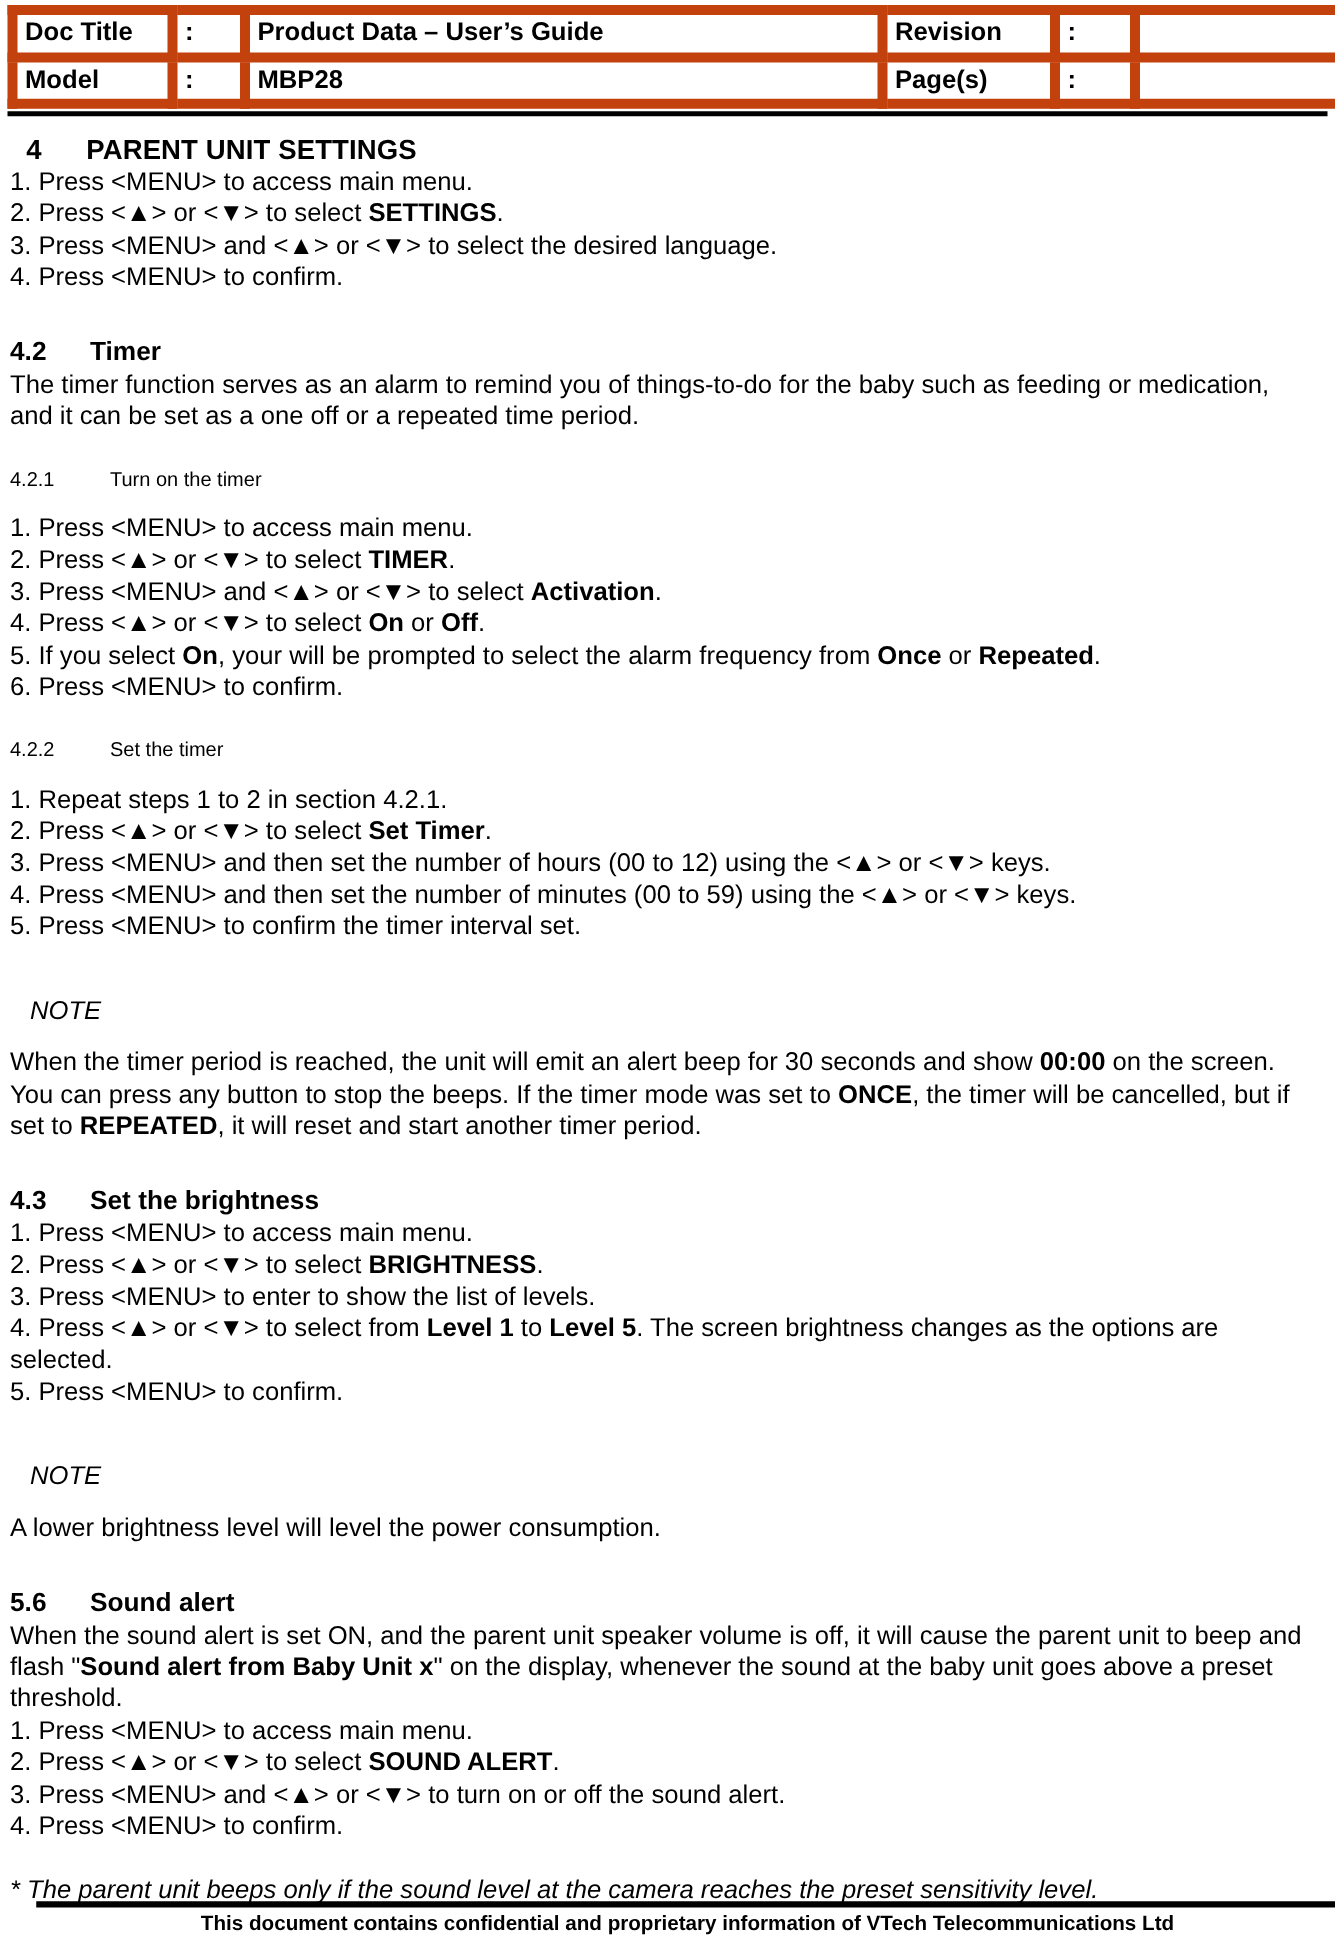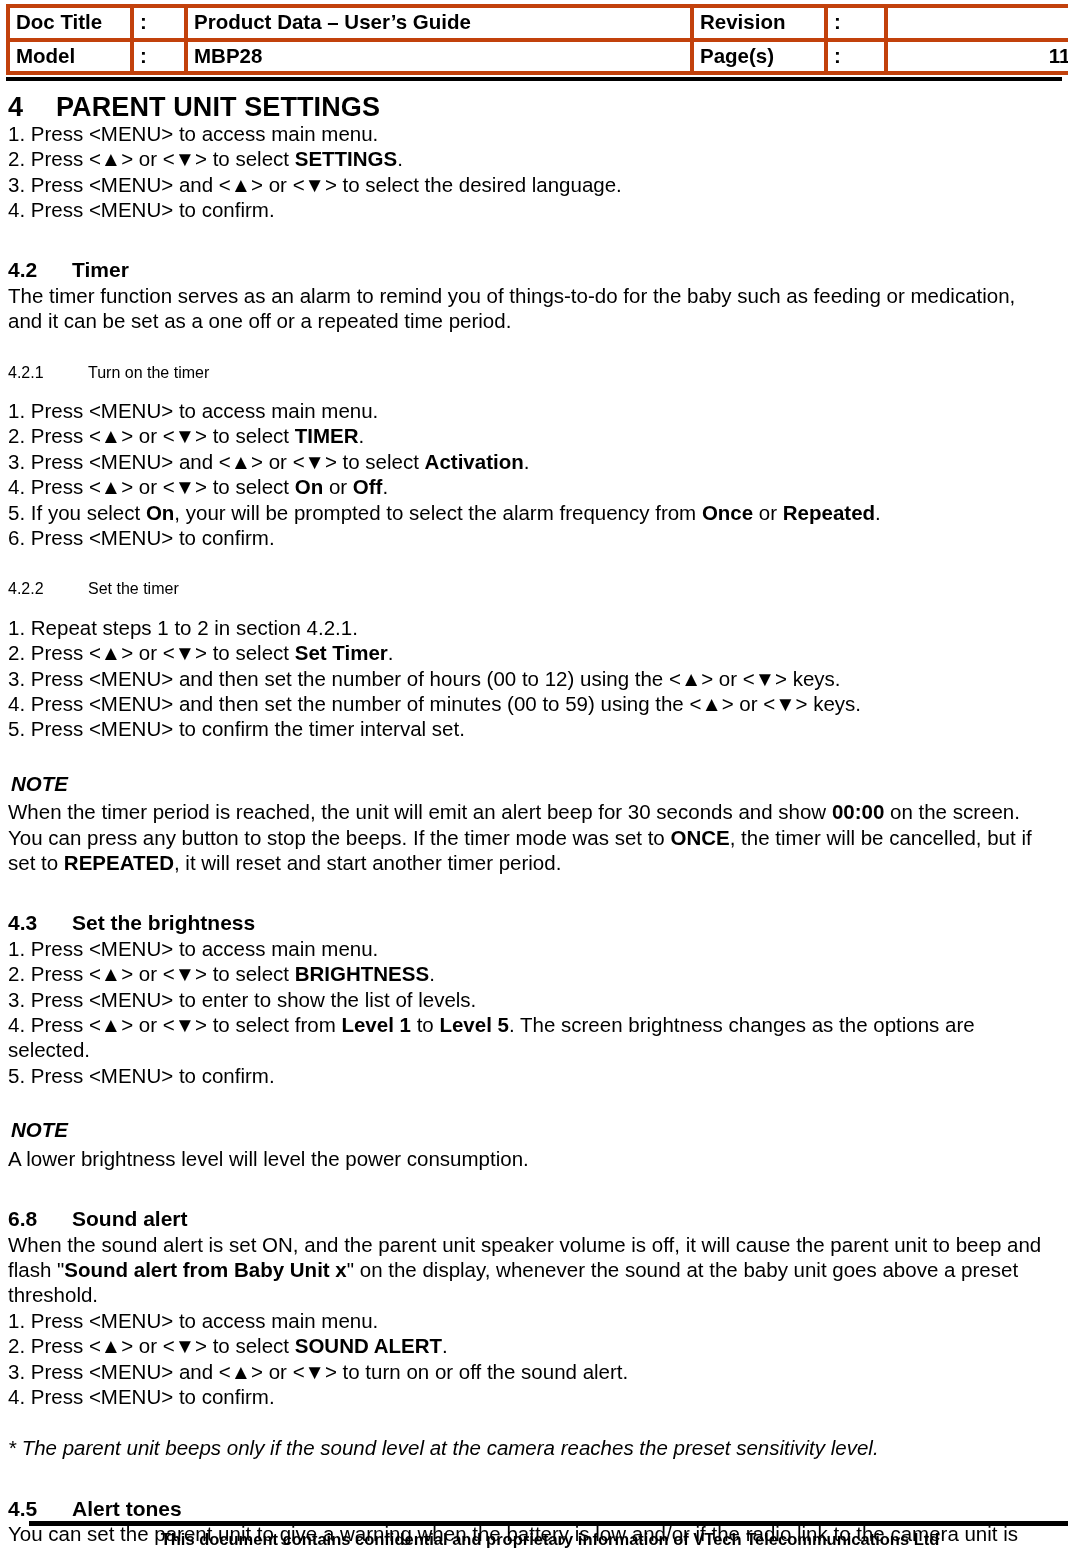--- a/index.html
+++ b/index.html
@@ -29,21 +29,21 @@
     box-sizing: border-box;
   }
   table.hdr {
     width: 1056px;
     border-collapse: collapse;
     table-layout: fixed;
     font-size: 20.5px;
     font-weight: bold;
   }
   table.hdr td {
-    border: 4px solid #c2410c;
+    border: 8px solid #c2410c;
     padding: 1px 6px 2px 6px;
     line-height: 1.30;
     vertical-align: middle;
     white-space: nowrap;
   }
   td.c-label  { width: 108px; }
   td.c-colon  { width: 38px;  border-left: none; border-right: 2px solid #000; text-align: left;}
   td.c-value  { width: 490px; }
   td.c-label2 { width: 118px; }
   td.c-colon2 { width: 44px;  border-left: none; border-right: none; }
@@ -64,22 +64,22 @@
   
   .body {
     padding: 0 8px 0 8px;
     box-sizing: border-box;
     font-size: 20.5px;
     line-height: 25.4px;
   }
 
   .h1 {
     font-weight: bold;
-    font-size: 27px;
-    margin: 14px 0 0 0;
+    font-size: 22px;
+    margin: 14px 0 0 13px;
     letter-spacing: 0.1px;
   }
   .h1 .num { display: inline-block; width: 48px; }
 
   .h2 {
     font-weight: bold;
     font-size: 21px;
     margin: 9px 0 0 0;
   }
   .h2 .num { display: inline-block; width: 64px; }
@@ -88,23 +88,23 @@
     font-weight: normal;
     font-size: 16px;
     margin: 0;
   }
   .h3 .num { display: inline-block; width: 80px; }
 
   p.t {
     margin: 0;
   }
   .note-label {
-    font-weight: bold;
+    font-weight: normal;
     font-style: italic;
-    margin: 3px;
+    margin: 16px;
   }
   .ital { font-style: italic; }
   b { font-weight: bold; }
   .gap-md { height: 26px; }
   .gap-xs { height: 13px; }
 
   
   .footer {
     position: absolute;
     left: 16px;
@@ -217,21 +217,21 @@
     <p class="t">5. Press &lt;MENU&gt; to confirm.</p>
 
     <div class="gap-md"></div>
 
     <p class="note-label">NOTE</p>
     <p class="t">A lower brightness level will level the power consumption.</p>
 
     <div class="gap-md"></div>
 
     <div class="h2">
-      <span class="num">6.8</span><span>Sound alert</span>
+      <span class="num">5.6</span><span>Sound alert</span>
     </div>
     <p class="t">When the sound alert is set ON, and the parent unit speaker volume is off, it will cause the parent unit to beep and</p>
     <p class="t">flash "<b>Sound alert from Baby Unit x</b>" on the display, whenever the sound at the baby unit goes above a preset</p>
     <p class="t">threshold.</p>
     <p class="t">1. Press &lt;MENU&gt; to access main menu.</p>
     <p class="t">2. Press &lt;▲&gt; or &lt;▼&gt; to select <b>SOUND ALERT</b>.</p>
     <p class="t">3. Press &lt;MENU&gt; and &lt;▲&gt; or &lt;▼&gt; to turn on or off the sound alert.</p>
     <p class="t">4. Press &lt;MENU&gt; to confirm.</p>
 
     <div class="gap-md"></div>

